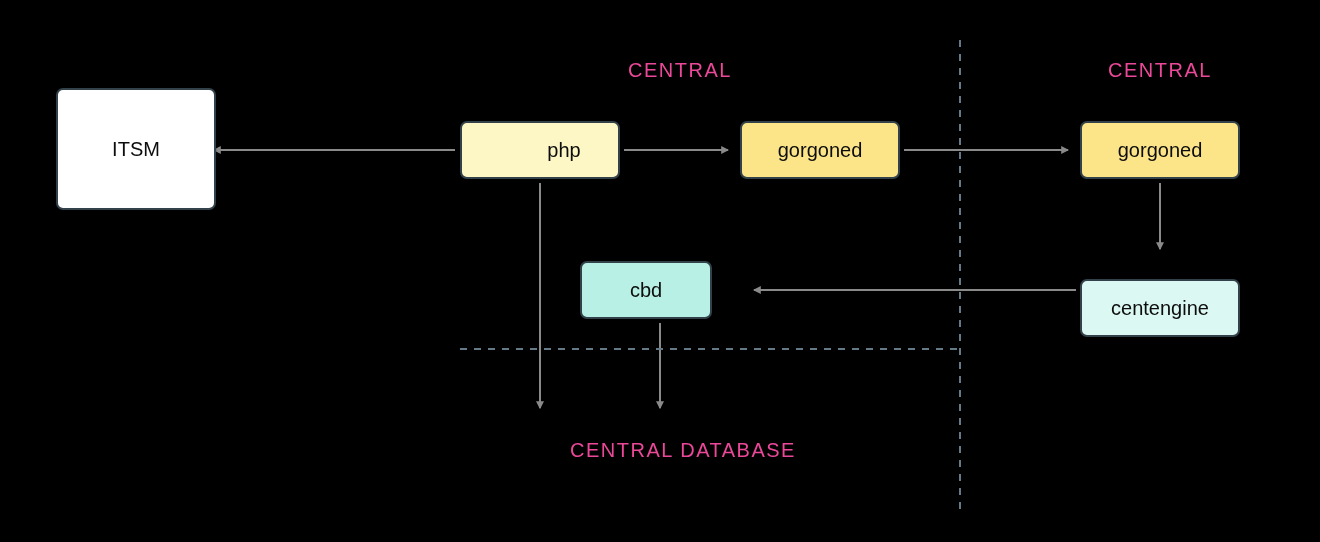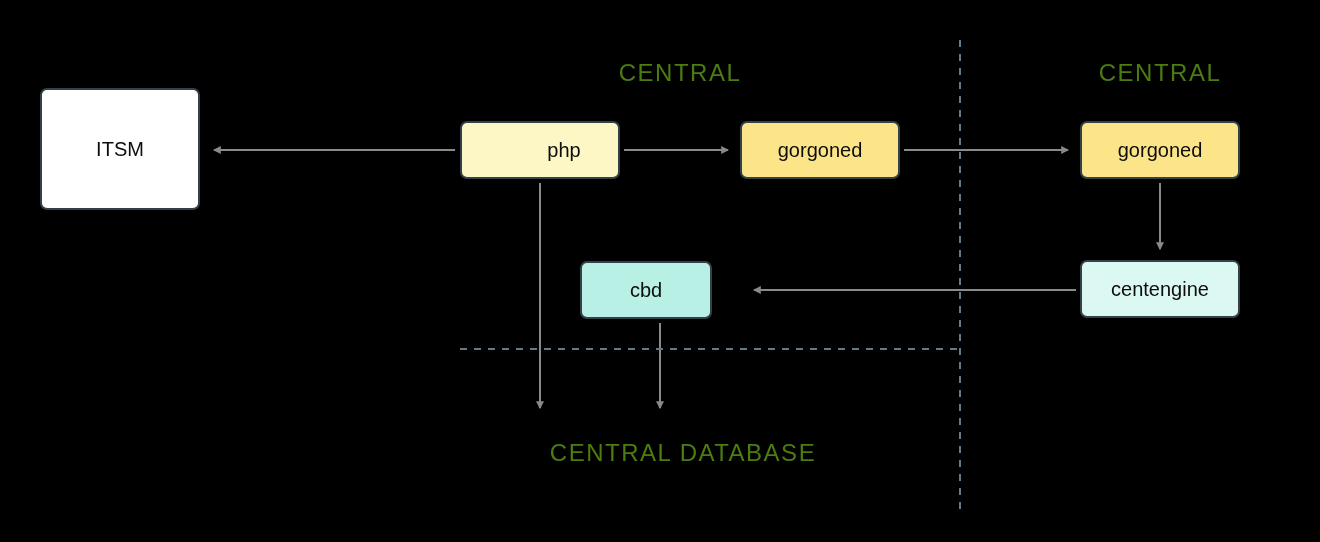--- a/index.html
+++ b/index.html
@@ -37,26 +37,26 @@
     justify-content: center;
     color: #0d0d0d;
     font-size: 20px;
     box-shadow: 0 1px 2px rgba(0,0,0,0.45);
   }
   .node-itsm       { left: 40px;   top: 88px;  width: 160px; height: 122px; }
   .node-php        { left: 460px;  top: 121px; width: 160px; height: 58px; }
   .node-gorgoned-c { left: 740px;  top: 121px; width: 160px; height: 58px; }
   .node-gorgoned-p { left: 1080px; top: 121px; width: 160px; height: 58px; }
   .node-cbd        { left: 580px;  top: 261px; width: 132px; height: 58px; }
-  .node-centengine { left: 1080px; top: 260px; width: 160px; height: 58px; text-align: center; }
+  .node-centengine { left: 1080px; top: 279px; width: 160px; height: 58px; text-align: center; }
 
   .zone-label {
     position: absolute;
-    color: #4d7c0f;
-    font-size: 24px;
+    color: #ec4899;
+    font-size: 20px;
     letter-spacing: 1.5px;
     text-align: center;
   }
   .zone-central  { left: 580px; top: 59px;  width: 200px; }
   .zone-poller   { left: 1060px; top: 59px; width: 200px; }
   .zone-database { left: 533px; top: 439px; width: 300px; }
 </style>
 </head>
 <body style="background-color: rgb(0, 0, 0);">
 
@@ -82,21 +82,21 @@
     <g fill="none" stroke-width="2" stroke-dasharray="7 7" stroke="#647a86">
       <line x1="960" y1="40" x2="960" y2="512"></line>
       <line x1="460" y1="349" x2="958" y2="349"></line>
     </g>
   </svg>
 
   <div class="zone-label zone-central">CENTRAL</div>
   <div class="zone-label zone-poller">CENTRAL</div>
   <div class="zone-label zone-database">CENTRAL DATABASE</div>
 
-  <div class="node node-itsm" style="background-color: rgb(255, 255, 255);">
+  <div class="node node-itsm" style="background-color: rgb(255, 255, 255); margin-left: 16px;">
     <span>ITSM</span>
   </div>
 
   <div class="node node-php" style="background-color: rgb(252, 247, 197); padding-left: 48px;">
     <span>php</span>
   </div>
 
   <div class="node node-gorgoned-c" style="background-color: rgb(252, 229, 136);">
     <span>gorgoned</span>
   </div>

